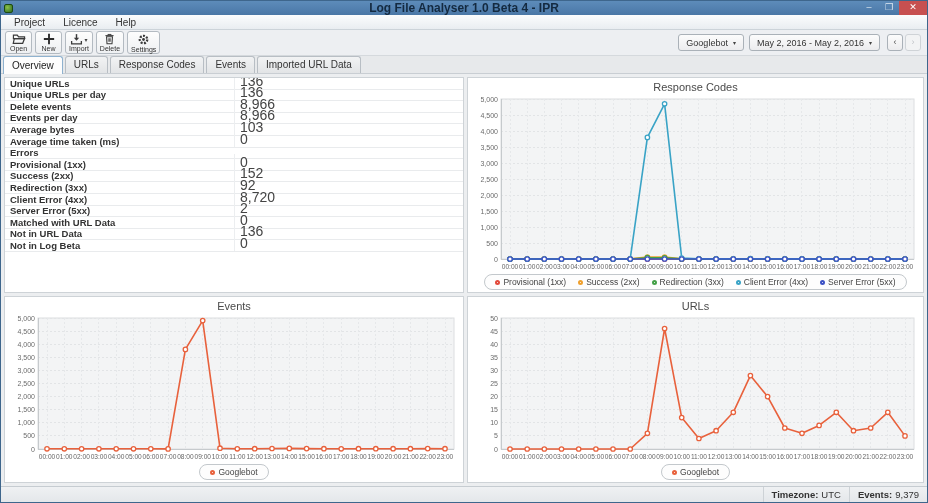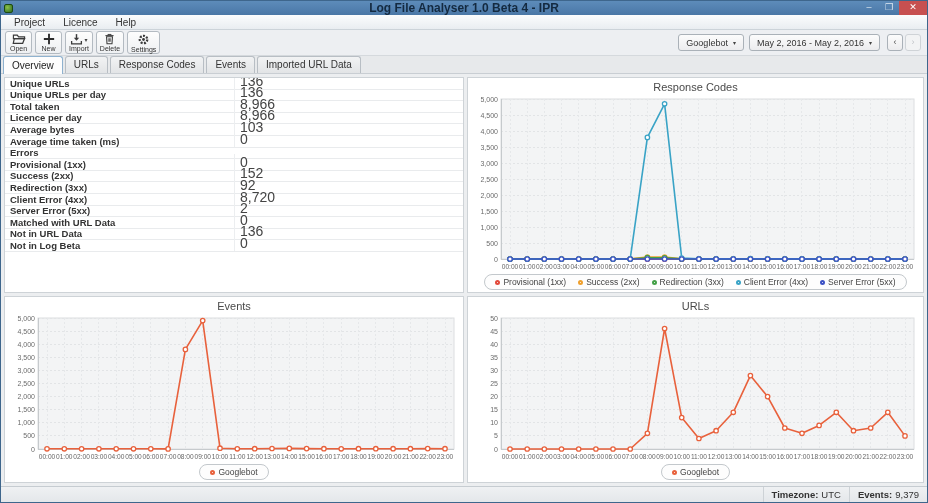--- a/index.html
+++ b/index.html
@@ -163,25 +163,25 @@
       <div class="stats-table">
           <div class="stat-row">
             <div class="stat-label">Unique URLs</div>
             <div class="stat-value">136</div>
           </div>
           <div class="stat-row">
             <div class="stat-label">Unique URLs per day</div>
             <div class="stat-value">136</div>
           </div>
           <div class="stat-row">
-            <div class="stat-label">Total taken</div>
+            <div class="stat-label">Delete events</div>
             <div class="stat-value">8,966</div>
           </div>
           <div class="stat-row">
-            <div class="stat-label">Licence per day</div>
+            <div class="stat-label">Events per day</div>
             <div class="stat-value">8,966</div>
           </div>
           <div class="stat-row">
             <div class="stat-label">Average bytes</div>
             <div class="stat-value">103</div>
           </div>
           <div class="stat-row">
             <div class="stat-label">Average time taken (ms)</div>
             <div class="stat-value">0</div>
           </div>

